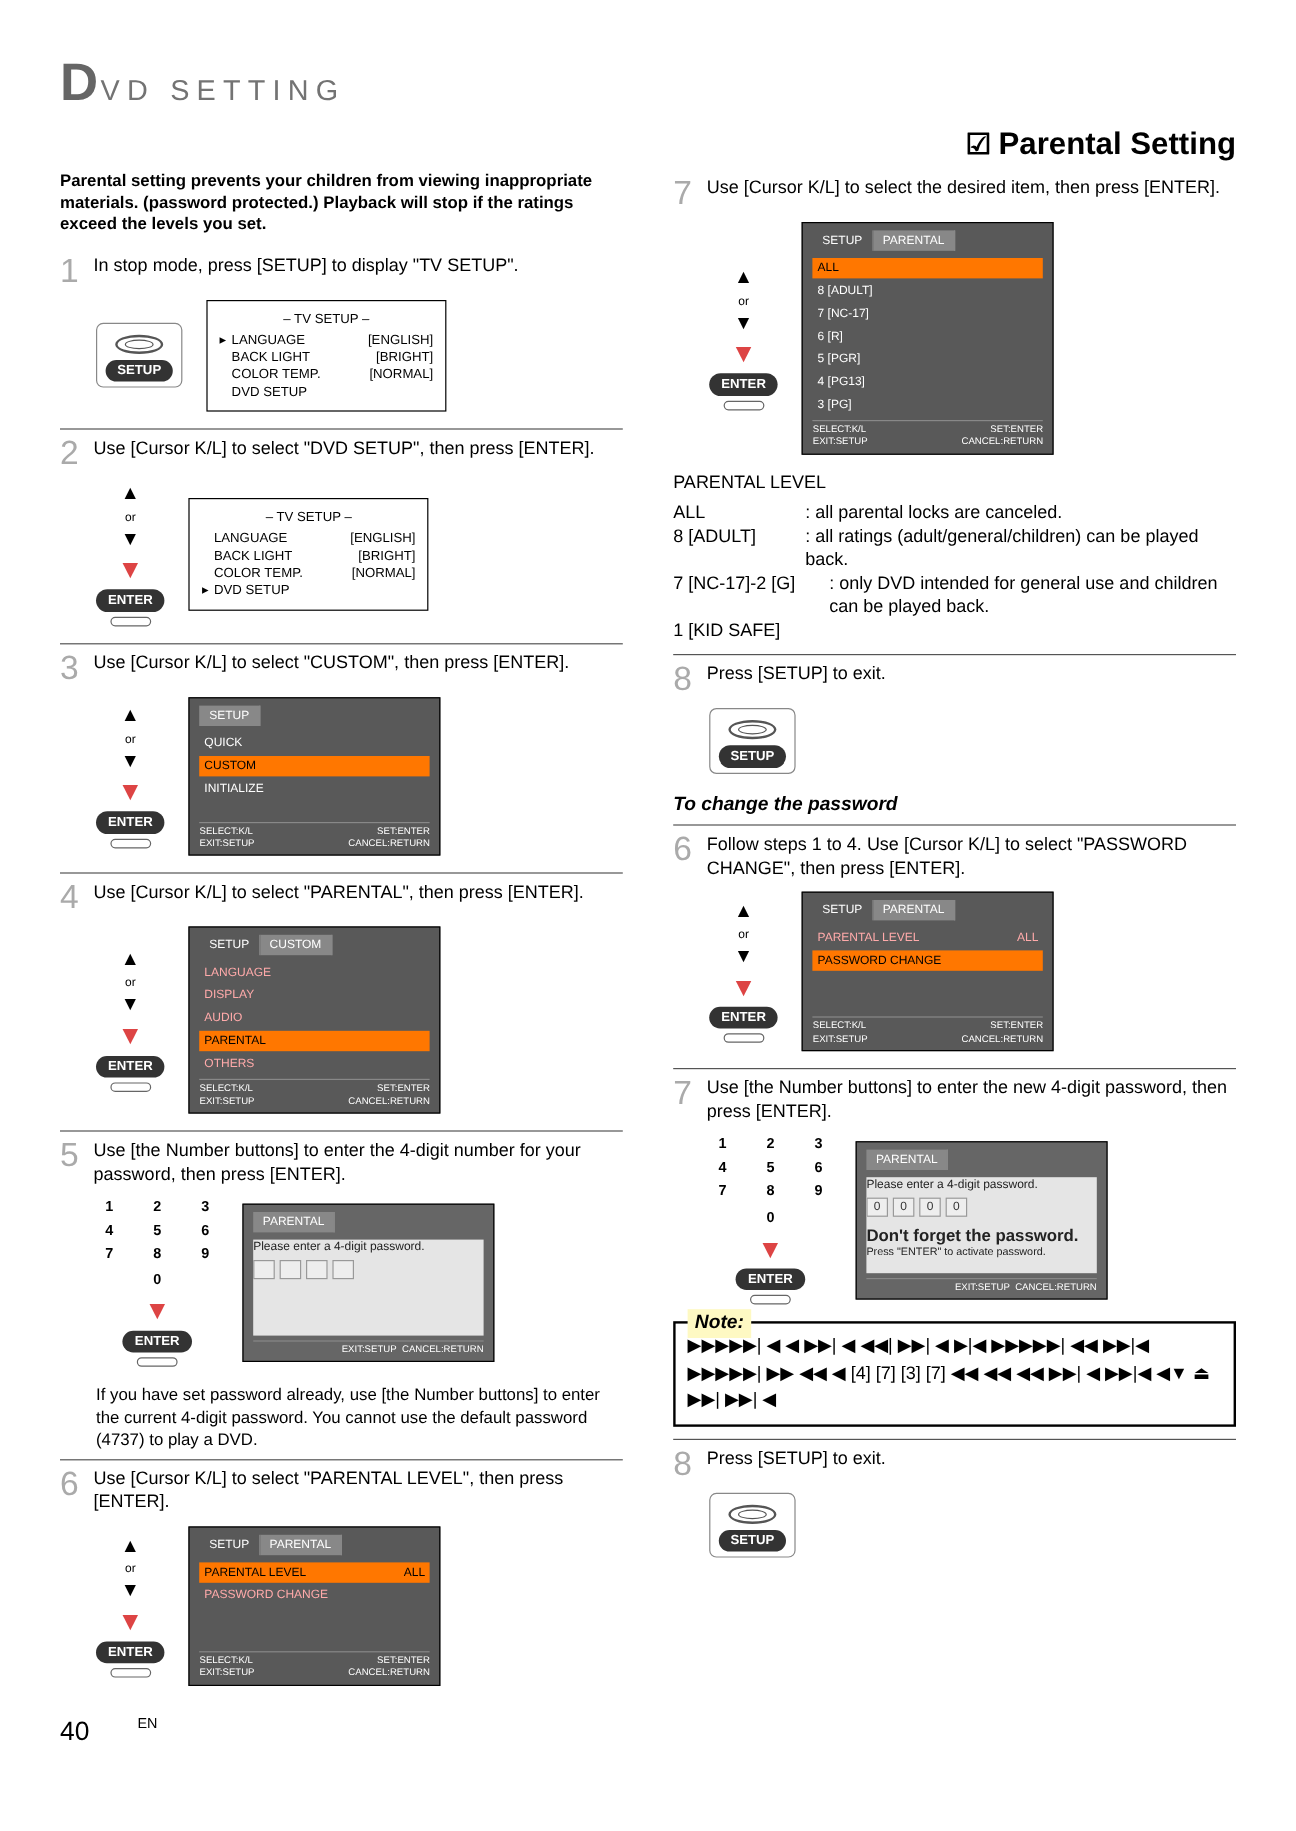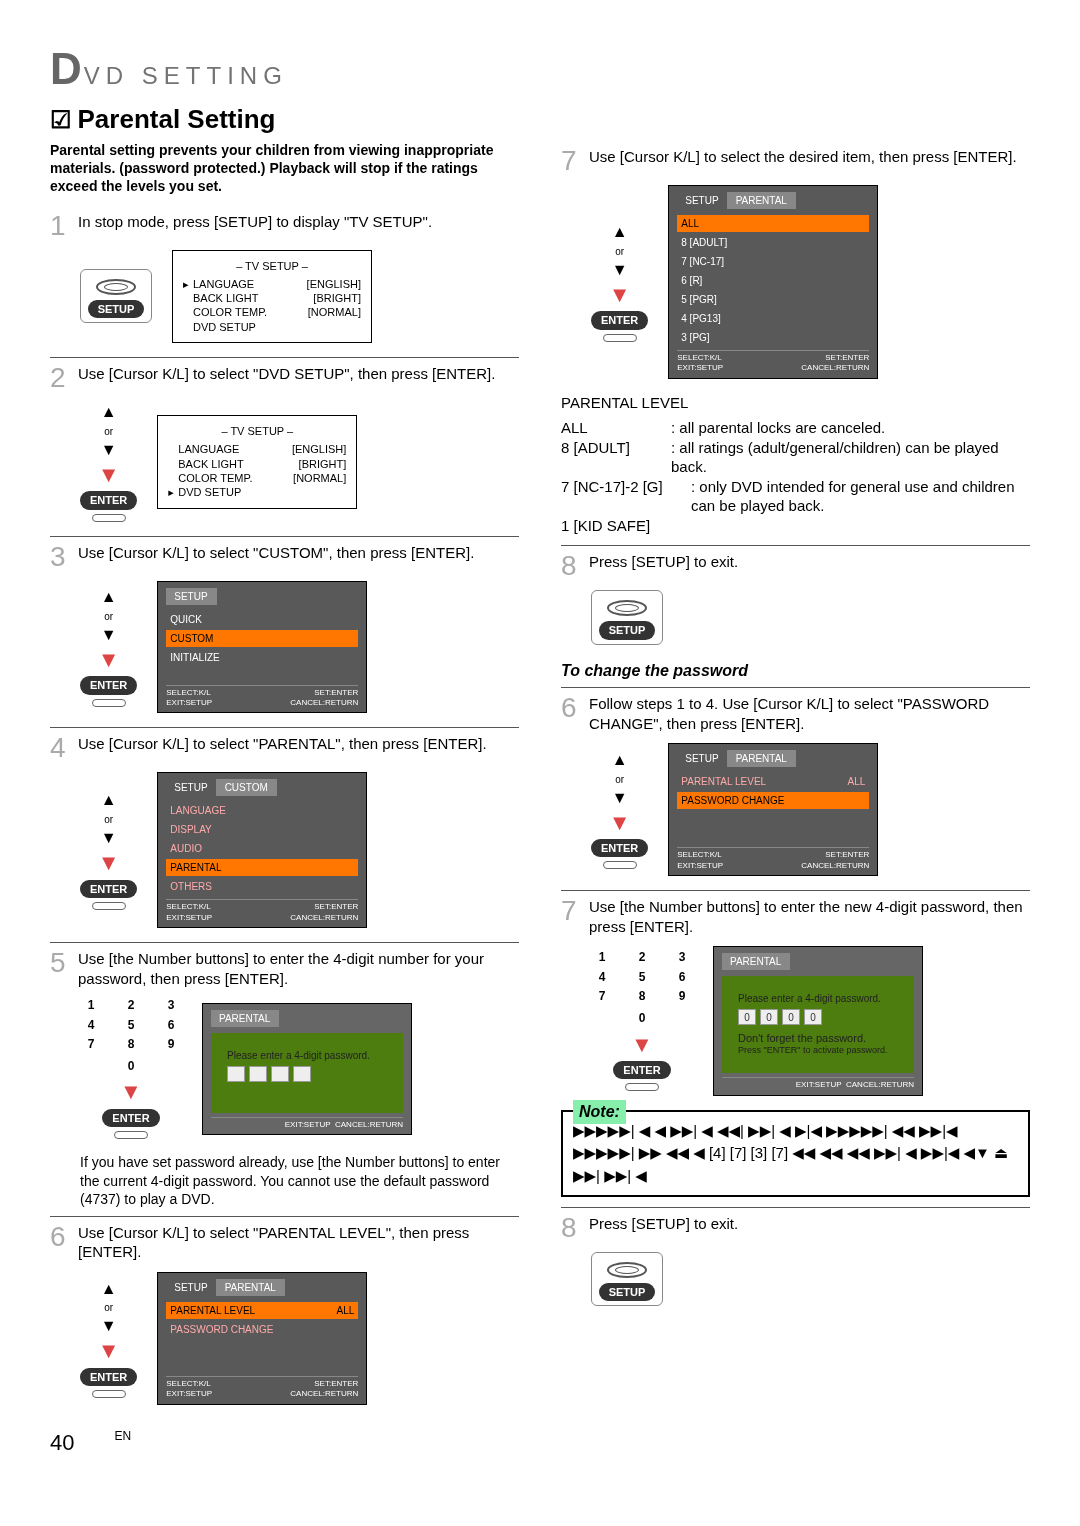--- a/index.html
+++ b/index.html
@@ -1,20 +1,20 @@
 <!DOCTYPE html>
 <html><head>
 <meta charset="utf-8">
 <style>
   * { margin: 0; padding: 0; box-sizing: border-box; }
   body { font-family: Arial, Helvetica, sans-serif; font-size: 14px; color: #000; background: #fff; width: 1080px; margin: 0 auto; padding: 40px 50px; line-height: 1.3; }
   .header-bar { display: flex; align-items: baseline; margin-bottom: 6px; }
   .bigD { font-size: 44px; font-weight: bold; color: #666; }
   .header-rest { font-size: 24px; color: #737373; letter-spacing: 6px; font-weight: normal; margin-left: 2px; }
-  .section-title { font-size: 26px; font-weight: bold; margin-bottom: 4px; }
+  .section-title { font-size: 26px; font-weight: bold; margin-bottom: 4px; text-align: right; }
   .check { font-size: 24px; margin-right: 6px; }
   .intro { font-size: 14px; font-weight: bold; margin-bottom: 10px; }
   .columns { display: flex; gap: 42px; }
   .col { flex: 1; }
   .step { display: flex; align-items: flex-start; margin-bottom: 8px; border-top: 1px solid #555; padding-top: 6px; }
   .step.noborder { border-top: none; }
   .step .num { font-size: 28px; color: #aaa; width: 28px; flex-shrink: 0; line-height: 1; }
   .step .txt { flex: 1; font-size: 15px; }
   .controls-row { display: flex; align-items: center; gap: 20px; margin: 10px 0 14px 30px; }
   .arrow-block { display: flex; flex-direction: column; align-items: center; font-size: 14px; }
@@ -35,30 +35,30 @@
   .tv-screen-dark { background: #595959; color: #fff; padding: 6px 8px 4px; font-size: 10px; width: 210px; border: 1px solid #000; }
   .tv-screen-dark .tabrow { display: flex; margin-bottom: 6px; }
   .tv-screen-dark .tab { padding: 2px 8px; border-right: 1px solid #888; font-size: 10px; }
   .tv-screen-dark .tab.active { background: #888; }
   .tv-screen-dark .body { min-height: 70px; font-size: 10px; }
   .tv-screen-dark .body .row { padding: 2px 4px; margin-bottom: 2px; }
   .tv-screen-dark .body .row.sel { background: #f70; color: #000; }
   .tv-screen-dark .body .row.hl { color: #faa; }
   .tv-screen-dark .footer { display: flex; justify-content: space-between; font-size: 8px; border-top: 1px solid #888; margin-top: 4px; padding-top: 2px; }
   .tv-screen-dark.parental-white { background:#666; }
-  .tv-screen-dark.parental-white .bodywhite { background:#4d7c0f; color:#222; padding:16px; font-size:10px; min-height:80px; }
+  .tv-screen-dark.parental-white .bodywhite { background:#e5e5e5; color:#222; padding:0; font-size:10px; min-height:80px; }
   .numpad { display: grid; grid-template-columns: repeat(3, 22px); gap: 4px 18px; font-size: 12px; font-weight: bold; justify-items: center; margin-bottom: 6px; }
   .numpad-row-last { text-align:center; font-weight:bold; font-size:12px; }
   .level-table { margin: 6px 0 10px; font-size: 15px; }
   .level-table .lrow { display: flex; }
   .level-table .lkey { width: 110px; flex-shrink:0; }
   .level-table .lval { flex: 1; }
   .subheading { font-size: 16px; font-style: italic; font-weight: bold; margin: 16px 0 6px; }
   .note-box { border: 2px solid #000; padding: 8px 10px; margin: 10px 0; position: relative; font-size: 15px; line-height: 1.5; word-wrap:break-word; }
-  .note-box .note-title { font-style: italic; font-weight: bold; position: absolute; top: -12px; left: 10px; background: #86efac; padding: 0 6px; font-size: 16px;}
+  .note-box .note-title { font-style: italic; font-weight: bold; position: absolute; top: -12px; left: 10px; background: #fef9c3; padding: 0 6px; font-size: 16px;}
   .en { font-size: 12px; margin-left: 40px; }
   .smallnote { font-size: 14px; margin: 4px 0 8px 30px; }
   .pw-boxes { display:flex; gap:4px; margin-top:4px;}
   .pw-box { width:18px; height:16px; background:#eee; border:1px solid #999; display:inline-flex; align-items:center; justify-content:center; font-size:10px; color:#333;}
 </style>
 </head>
 <body>
 
 <div class="header-bar">
   <span class="bigD">D</span>
@@ -405,21 +405,21 @@
             <span class="tab active">PARENTAL</span>
           </div>
       <div class="bodywhite">
         <span>Please enter a 4-digit password.</span>
         <div class="pw-boxes">
           <span class="pw-box">0</span>
               <span class="pw-box">0</span>
               <span class="pw-box">0</span>
               <span class="pw-box">0</span>
         </div>
-        <div style="margin-top:6px;font-size:11px;">Don't forget the password.</div>
+        <div style="margin-top:6px;font-size:14px;font-weight:bold;">Don't forget the password.</div>
         <div style="font-size:9px;">Press "ENTER" to activate password.</div>
       </div>
       <div class="footer">
             <div></div>
             <div style="text-align:right"><span>EXIT:SETUP</span>&nbsp;&nbsp;<span>CANCEL:RETURN</span></div>
           </div>
     </div>
   </div>
 
   <div class="note-box">

